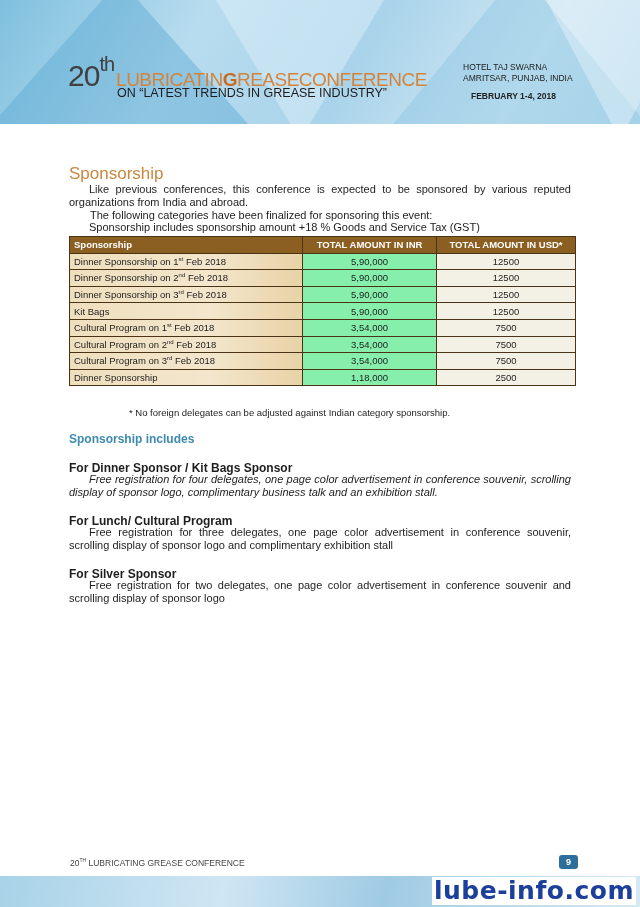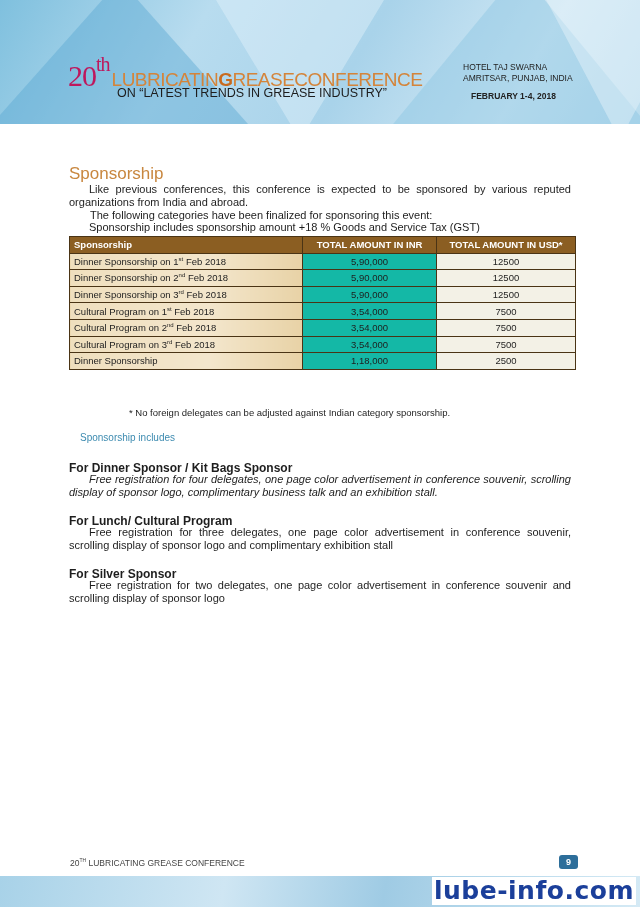--- a/index.html
+++ b/index.html
@@ -2,43 +2,43 @@
 <html><head>
 <meta charset="utf-8">
 <style>
   html, body { margin:0; padding:0; }
   body { width:640px; height:907px; position:relative; background:#ffffff; overflow:hidden;
          font-family:"Liberation Sans", sans-serif; color:#1e1e1e; }
   .banner { position:absolute; left:0; top:0; width:640px; height:124px; overflow:hidden;
             background:linear-gradient(120deg,#7fc0de 0%,#b8dcef 30%,#a9d3ea 55%,#cfe7f4 80%,#b9dcee 100%); }
   .banner .shape { position:absolute; opacity:0.45; }
   .title-line1 { position:absolute; left:68px; top:57px; white-space:nowrap; }
-  .num20 { font-size:30px; color:#be185d; letter-spacing:-1px; font-family:Liberation Serif, serif; }
+  .num20 { font-size:30px; color:#404040; letter-spacing:-1px; font-family:Liberation Sans, sans-serif; }
   .num20 sup { font-size:20px; position:relative; top:-4px; }
   .conf-name { font-size:19px; color:#d4843a; letter-spacing:-0.5px; margin-left:2px; }
   .conf-name b { color:#c96a1e; }
   .title-line2 { position:absolute; left:117px; top:86px; font-size:12.5px; color:#1d1d1d; white-space:nowrap; }
   .venue { position:absolute; left:463px; top:62px; font-size:8.5px; line-height:11px; color:#222; }
   .dates { position:absolute; left:459px; top:91px; font-size:8.5px; font-weight:bold; color:#222;padding-left:12px; }
 
   .h-sponsorship { position:absolute; left:69px; top:164px; font-size:17px; color:#c8873f; }
   .para { position:absolute; left:69px; width:502px; font-size:11px; line-height:13px; text-align:justify; }
   .indent { text-indent:20px; }
 
   table.spons { position:absolute; left:69px; top:236px; width:507px; border-collapse:collapse; font-size:9.5px; }
   table.spons th, table.spons td { border:1px solid #4a3415; height:15.6px; padding:0 4px; }
   table.spons th { background:#8b5e22; color:#fff; font-weight:bold; }
   table.spons th.c1 { text-align:left; width:224px; }
   table.spons td.c1 { background:linear-gradient(90deg,#efdfbe 0%,#f3e6cc 60%,#e8d2a6 100%); text-align:left; }
-  table.spons td.c2 { background:#14b8a6; text-align:center; width:125px; }
+  table.spons td.c2 { background:#86efac; text-align:center; width:125px; }
   table.spons td.c3 { background:#f3f1e6; text-align:center; }
   table.spons sup { font-size:6px; }
 
   .footnote { position:absolute; left:90px; top:407px; font-size:9.5px;margin-left:39px; }
-  .h-includes { position:absolute; left:80px; top:432px; font-size:10px; font-weight:normal; color:#3d8bb0; }
+  .h-includes { position:absolute; left:69px; top:432px; font-size:12px; font-weight:bold; color:#3d8bb0; }
   .sub-h { position:absolute; left:69px; font-size:12px; font-weight:bold; }
 
   .footer-text { position:absolute; left:70px; top:857px; font-size:8.5px; color:#444; }
   .footer-text sup { font-size:5px; }
   .page-badge { position:absolute; left:559px; top:855px; width:19px; height:14px; border-radius:3px;
                 background:#2d6e9a; color:#fff; font-size:9px; text-align:center; line-height:14px; font-weight:bold; }
   .bottom-band { position:absolute; left:0; top:876px; width:640px; height:31px;
                  background:linear-gradient(100deg,#a8d2e8 0%,#cfe6f3 35%,#9fcbe4 60%,#d5eaf5 100%); overflow:hidden; }
   .watermark { position:absolute; right:4px; top:877px; font-size:25px; font-weight:bold; color:#1b3f9a;
                background:#ffffff; padding:0 2px; line-height:28px; letter-spacing:0.5px;
@@ -86,20 +86,25 @@
         <td class="c1"><span>Dinner Sponsorship on 2</span><sup>nd</sup><span> Feb 2018</span></td>
         <td class="c2">5,90,000</td>
         <td class="c3">12500</td>
       </tr>
       <tr>
         <td class="c1"><span>Dinner Sponsorship on 3</span><sup>rd</sup><span> Feb 2018</span></td>
         <td class="c2">5,90,000</td>
         <td class="c3">12500</td>
       </tr>
       <tr>
+        <td class="c1"><span>Kit Bags</span></td>
+        <td class="c2">5,90,000</td>
+        <td class="c3">12500</td>
+      </tr>
+      <tr>
         <td class="c1"><span>Cultural Program on 1</span><sup>st</sup><span> Feb 2018</span></td>
         <td class="c2">3,54,000</td>
         <td class="c3">7500</td>
       </tr>
       <tr>
         <td class="c1"><span>Cultural Program on 2</span><sup>nd</sup><span> Feb 2018</span></td>
         <td class="c2">3,54,000</td>
         <td class="c3">7500</td>
       </tr>
       <tr>

